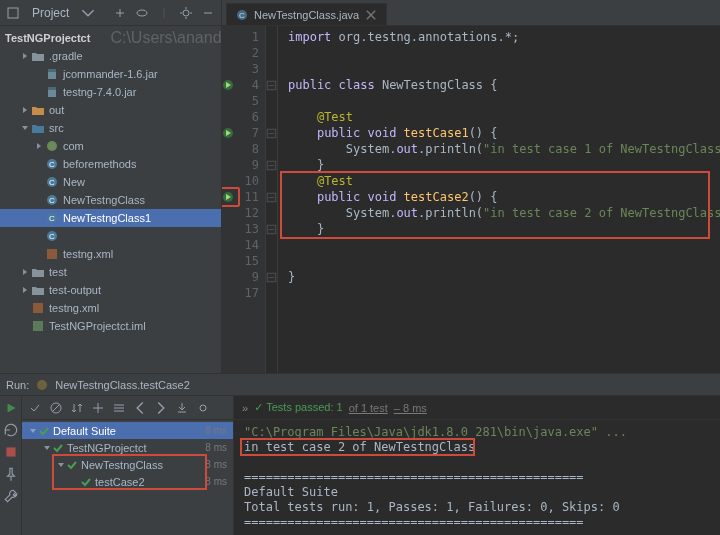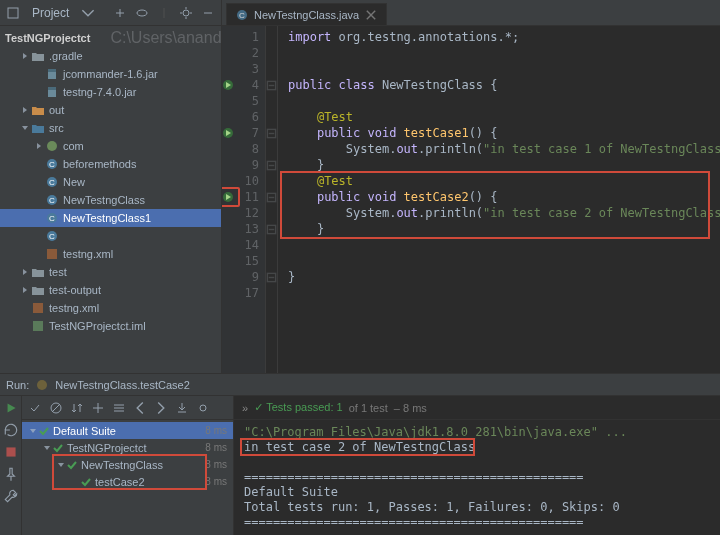--- a/index.html
+++ b/index.html
@@ -48,21 +48,21 @@
 .run-tbar { height: 24px; display: flex; align-items: center; padding: 0 6px; gap: 7px; border-bottom: 1px solid #323232; }
 .run-tree { flex: 1; padding: 2px 0; font-size: 11px; position: relative; }
 .run-tree .rt-row { display: flex; align-items: center; height: 17px; padding-right: 6px; }
 .rt-row.sel { background: #4b6eaf; color: #fff; }
 .rt-time { margin-left: auto; color: #787878; font-size: 10px; }
 .tick { width: 10px; height: 10px; margin-right: 4px; }
 .tick svg { width: 100%; height: 100%; }
 .run-console { flex: 1; display: flex; flex-direction: column; }
 .run-status { height: 24px; display: flex; align-items: center; padding: 0 8px; border-bottom: 1px solid #323232; font-size: 11px; gap: 6px; }
 .passed-txt { color: #499c54; text-align: right; }
-.grey { color: #787878; }
+.grey { color: #787878; text-decoration: underline; }
 .console { flex: 1; font-family: Consolas, monospace; font-size: 12px; line-height: 15px; padding: 5px 10px; white-space: pre; position: relative; overflow: auto; }
 .console .cstr { color: #6a8759; }
 .runred { position: absolute; border: 2px solid #d04a3a; pointer-events: none; }
 </style>
 </head>
 <body>
 
 <div class="top-area">
   <div class="sidebar">
     <div class="sb-head">

